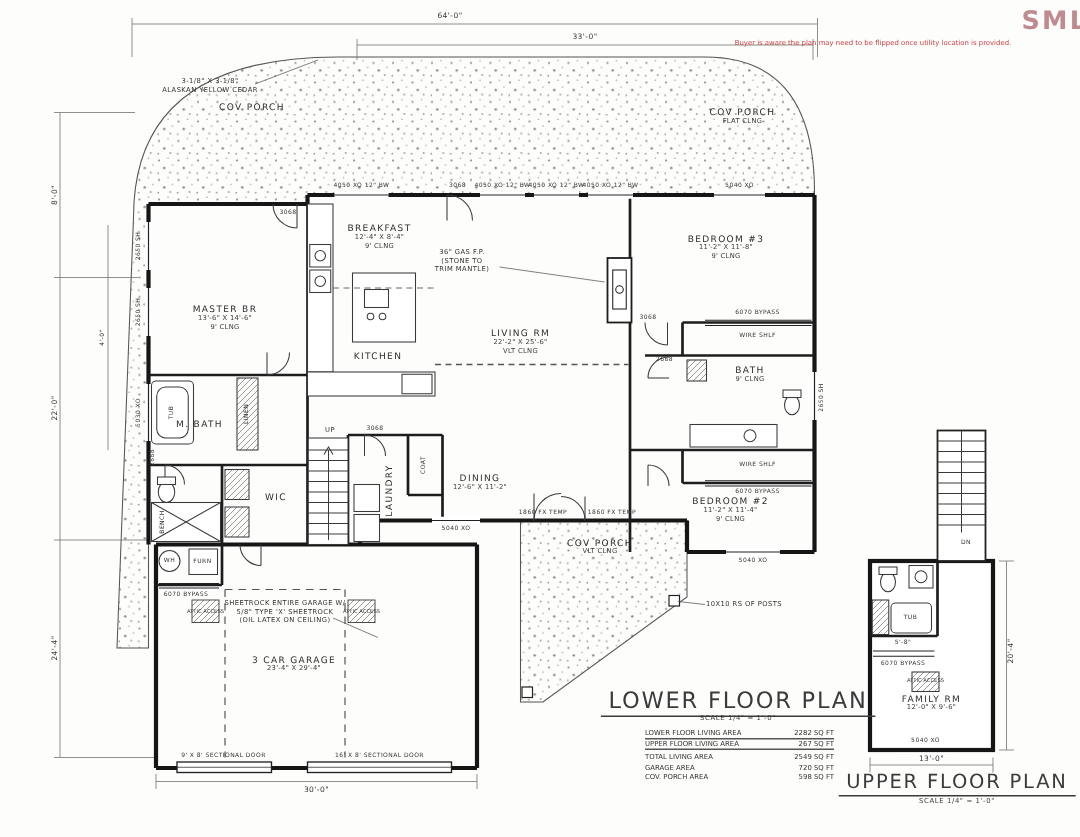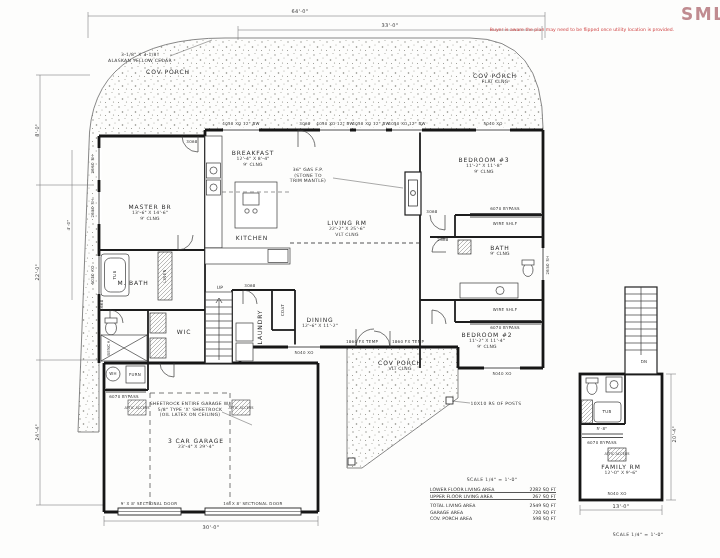--- a/index.html
+++ b/index.html
@@ -427,20 +427,21 @@
 <div class="lbl t4 v" style="left:102px;top:305px;">2668</div>
 <div class="lbl t45" style="left:220px;top:288px;">UP</div>
 <div class="lbl t4" style="left:250px;top:286px;">3068</div>
 <div class="lbl t4 v" style="left:283px;top:310px;">COAT</div>
 <div class="lbl t4" style="left:113px;top:374px;">WH</div>
 <div class="lbl t4" style="left:135px;top:375px;">FURN</div>
 <div class="lbl t4" style="left:124px;top:397px;">6070 BYPASS</div>
 <div class="lbl t35" style="left:137px;top:408px;">ATTIC ACCESS</div>
 <div class="lbl t35" style="left:241px;top:408px;">ATTIC ACCESS</div>
 
+<div class="title" style="left:492px;top:458px;">LOWER FLOOR PLAN</div>
 <div class="scale" style="left:492px;top:477px;">SCALE 1/4" = 1'-0"</div>
 <div class="atab" style="left:430px;top:486px;">
   <div class="ar ul">
     <span>LOWER FLOOR LIVING AREA</span>
         <span>2282 SQ FT</span>
   </div>
   <div class="ar ul">
     <span>UPPER FLOOR LIVING AREA</span>
         <span>267 SQ FT</span>
   </div>
@@ -463,15 +464,16 @@
 <div class="lbl t4" style="left:602px;top:429px;">5'-8"</div>
 <div class="lbl t4" style="left:602px;top:443px;">6070 BYPASS</div>
 <div class="lbl t35" style="left:617px;top:454px;">ATTIC ACCESS</div>
 <div class="lbl" style="left:621px;top:469px;">
   <span class="room">FAMILY RM</span>
   <span class="sub">12'-0" X 9'-6"</span>
 </div>
 <div class="lbl t4" style="left:617px;top:494px;">5040 XO</div>
 <div class="lbl" style="left:621px;top:506px;">13'-0"</div>
 <div class="lbl v" style="left:674px;top:434px;">20'-4"</div>
+<div class="title" style="left:638px;top:514px;font-size:13px;">UPPER FLOOR PLAN</div>
 <div class="scale" style="left:638px;top:532px;">SCALE 1/4" = 1'-0"</div>
 
 </div>
 
 </body></html>

